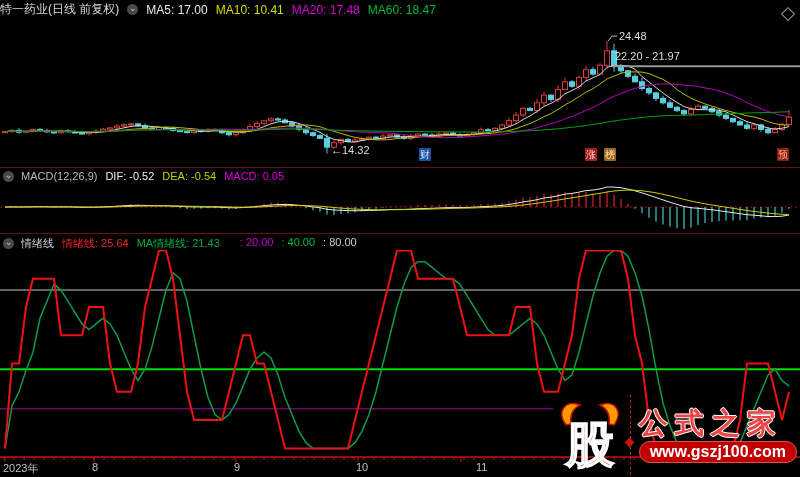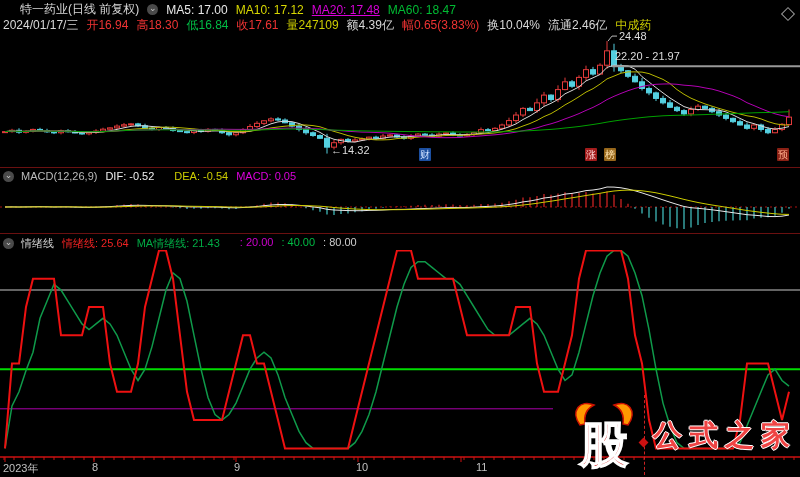--- a/index.html
+++ b/index.html
@@ -25,44 +25,31 @@
   #logo-pill{margin-top:3px;background:#c00000;border:1px solid #e05050;border-radius:13px;
     color:#fff;font-weight:bold;font-size:16px;text-align:center;padding:1px 10px;}
   #corner-diamond{top:9px;right:7px;width:8px;height:8px;border:1px solid #999;
     transform:rotate(45deg);}
 </style>
 </head>
 <body>
 
 <div id="screen">
 
-  <div class="abs hline" style="left:20px;top:1px;">
+  <div class="abs hline" style="left:0;top:1px;">
     <span id="title-span" style="color: rgb(216, 216, 216);">特一药业(日线 前复权)</span>
     <span class="toggle">⌄</span>
     <span id="ma-values" style="display:flex;margin-right:0;">
         <span style="color: rgb(232, 232, 232); margin-right: 8px;">MA5: 17.00</span>
-        <span style="color: rgb(216, 216, 0); margin-right: 8px;">MA10: 17.12</span>
-        <span style="color: rgb(216, 0, 216); margin-right: 8px; text-decoration: underline;">MA20: 17.48</span>
+        <span style="color: rgb(216, 216, 0); margin-right: 8px;">MA10: 10.41</span>
+        <span style="color: rgb(216, 0, 216); margin-right: 8px;">MA20: 17.48</span>
         <span style="color: rgb(0, 187, 51); margin-right: 8px;">MA60: 18.47</span>
       </span>
   </div>
 
-  <div class="abs hline" style="left:3px;top:17px;" id="info-line">
-      <span style="color: rgb(216, 216, 216); margin-right: 8px;">2024/01/17/三</span>
-      <span style="color: rgb(238, 51, 51); margin-right: 8px;">开16.94</span>
-      <span style="color: rgb(238, 51, 51); margin-right: 8px;">高18.30</span>
-      <span style="color: rgb(0, 187, 68); margin-right: 8px;">低16.84</span>
-      <span style="color: rgb(238, 51, 51); margin-right: 8px;">收17.61</span>
-      <span style="color: rgb(204, 204, 0); margin-right: 8px;">量247109</span>
-      <span style="color: rgb(216, 216, 216); margin-right: 8px;">额4.39亿</span>
-      <span style="color: rgb(238, 51, 51); margin-right: 8px;">幅0.65(3.83%)</span>
-      <span style="color: rgb(216, 216, 216); margin-right: 8px;">换10.04%</span>
-      <span style="color: rgb(216, 216, 216); margin-right: 8px;">流通2.46亿</span>
-      <span style="color: rgb(204, 204, 0); margin-right: 8px;">中成药</span>
-    </div>
 
   <svg class="abs" id="main-svg" width="800" height="126" style="left:0;top:32px;">
       <g>
         <line x1="5" y1="99.37714285714284" x2="5" y2="99.88199999999999" stroke="#e23b3b" stroke-width="1"></line>
         <rect x="2.5" y="99.64285714285714" width="5" height="1" fill="#000" stroke="#e23b3b"></rect>
         <line x1="12" y1="96.82487176694055" x2="12" y2="100.66462342218253" stroke="#e23b3b" stroke-width="1"></line>
         <rect x="9.5" y="98.31428571428569" width="5" height="1.3285714285714505" fill="#000" stroke="#e23b3b"></rect>
         <line x1="19" y1="96.25386749748247" x2="19" y2="101.80422179995747" stroke="#54d0e0" stroke-width="1"></line>
         <rect x="16.5" y="98.31428571428569" width="5" height="1.882142857142881" fill="#54d0e0" stroke="#54d0e0"></rect>
         <line x1="26" y1="98.20475421666562" x2="26" y2="101.53104987630333" stroke="#e23b3b" stroke-width="1"></line>
@@ -303,21 +290,21 @@
       <div class="tag" style="left: 604px; background: rgb(150, 102, 26); color: rgb(255, 226, 174);">榜</div>
       <div class="tag" style="left: 777px; background: rgb(138, 32, 20); color: rgb(255, 171, 138);">预</div>
     </div>
 
   <div class="abs sep" style="top:167px;"></div>
 
   <div class="abs panel-hd" style="left:3px;top:170px;">
     <span class="toggle">⌄</span>
     <span id="macd-items" style="display:flex;margin-right:0;">
         <span style="color: rgb(187, 187, 187); margin-right: 8px;">MACD(12,26,9)</span>
-        <span style="color: rgb(238, 238, 238); margin-right: 20px;">DIF: -0.52</span>
+        <span style="color: rgb(238, 238, 238); margin-right: 8px;">DIF: -0.52</span>
         <span style="color: rgb(204, 204, 0); margin-right: 8px;">DEA: -0.54</span>
         <span style="color: rgb(221, 0, 221); margin-right: 24px;">MACD: 0.05</span>
       </span>
   </div>
 
   <svg class="abs" id="macd-svg" width="800" height="48" style="left:0;top:183px;">
       <line x1="0" y1="24" x2="800" y2="24" stroke="#aa1111" stroke-dasharray="2,3"></line>
       <g>
         <line x1="5" y1="24" x2="5" y2="24" stroke="#cc2222" stroke-width="1.3"></line>
         <line x1="12" y1="24" x2="12" y2="23.703159228649838" stroke="#cc2222" stroke-width="1.3"></line>
@@ -561,16 +548,17 @@
     <svg width="72" height="80">
       <path d="M12,30 C2,16 12,4 26,10 C18,14 16,22 17,29 Z" fill="#ff9900" stroke="#cc1100" stroke-width="1.5"></path>
       <path d="M60,30 C70,16 60,4 46,10 C54,14 56,22 55,29 Z" fill="#ff9900" stroke="#cc1100" stroke-width="1.5"></path>
       <text x="36" y="66" text-anchor="middle" font-size="48" font-weight="bold" font-family="Liberation Sans, sans-serif" fill="#cc1111" stroke="#ffffff" stroke-width="1.6">股</text>
     </svg>
     <div id="logo-divider">
       <span id="logo-diamond"></span>
     </div>
     <div>
       <div id="logo-name">公式之家</div>
+      <div id="logo-pill">www.gszj100.com</div>
     </div>
   </div>
 
 </div>
 
 </body></html>

